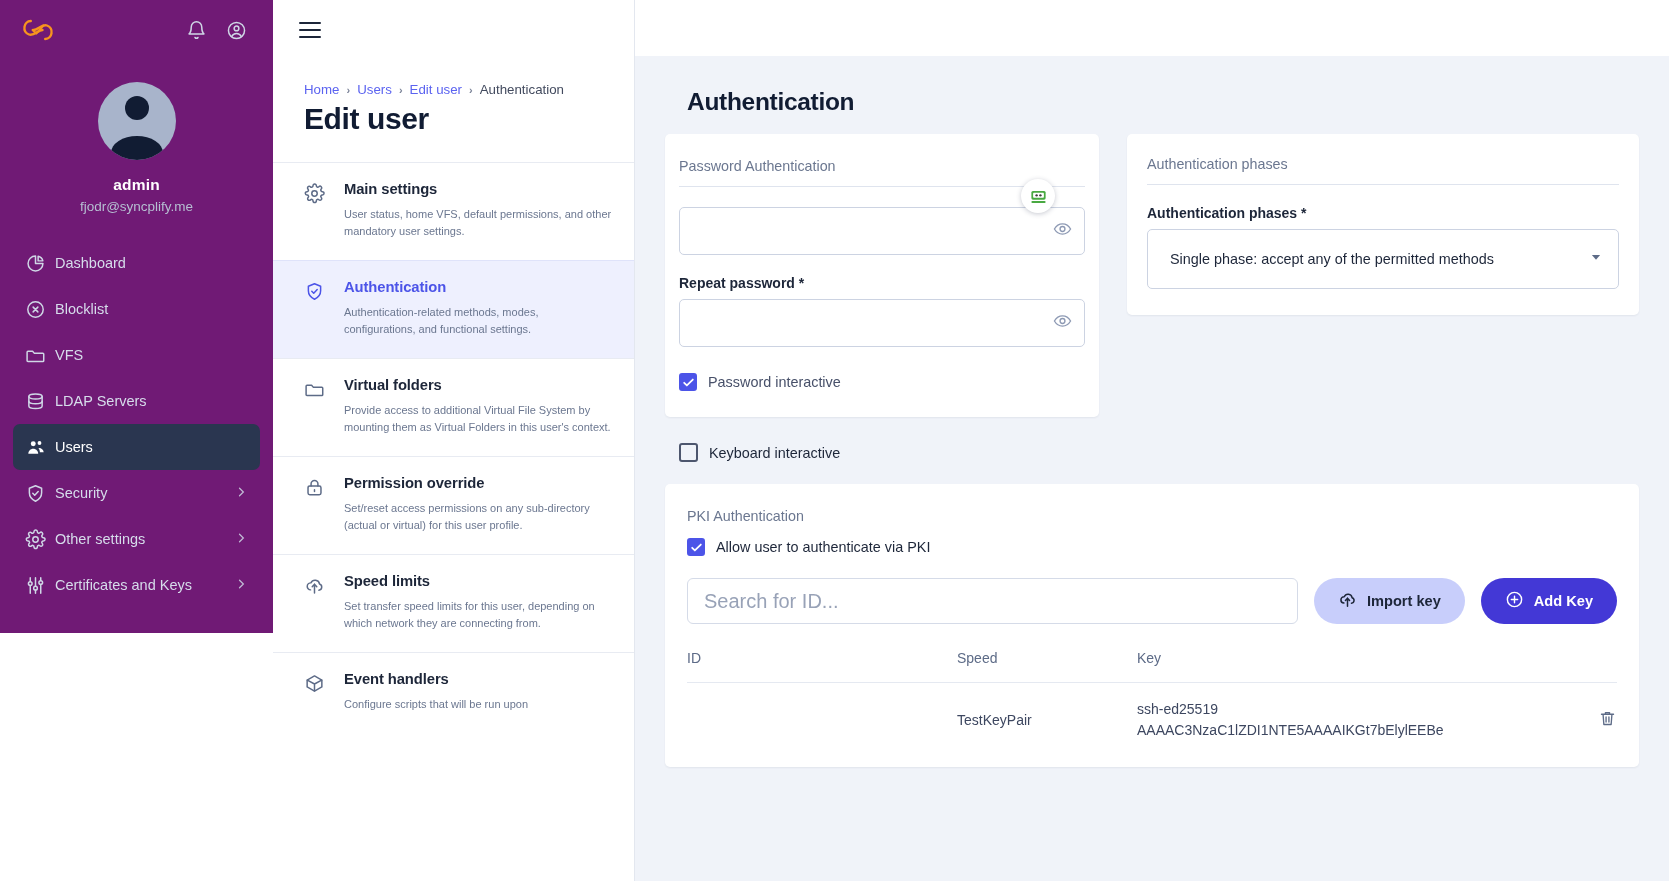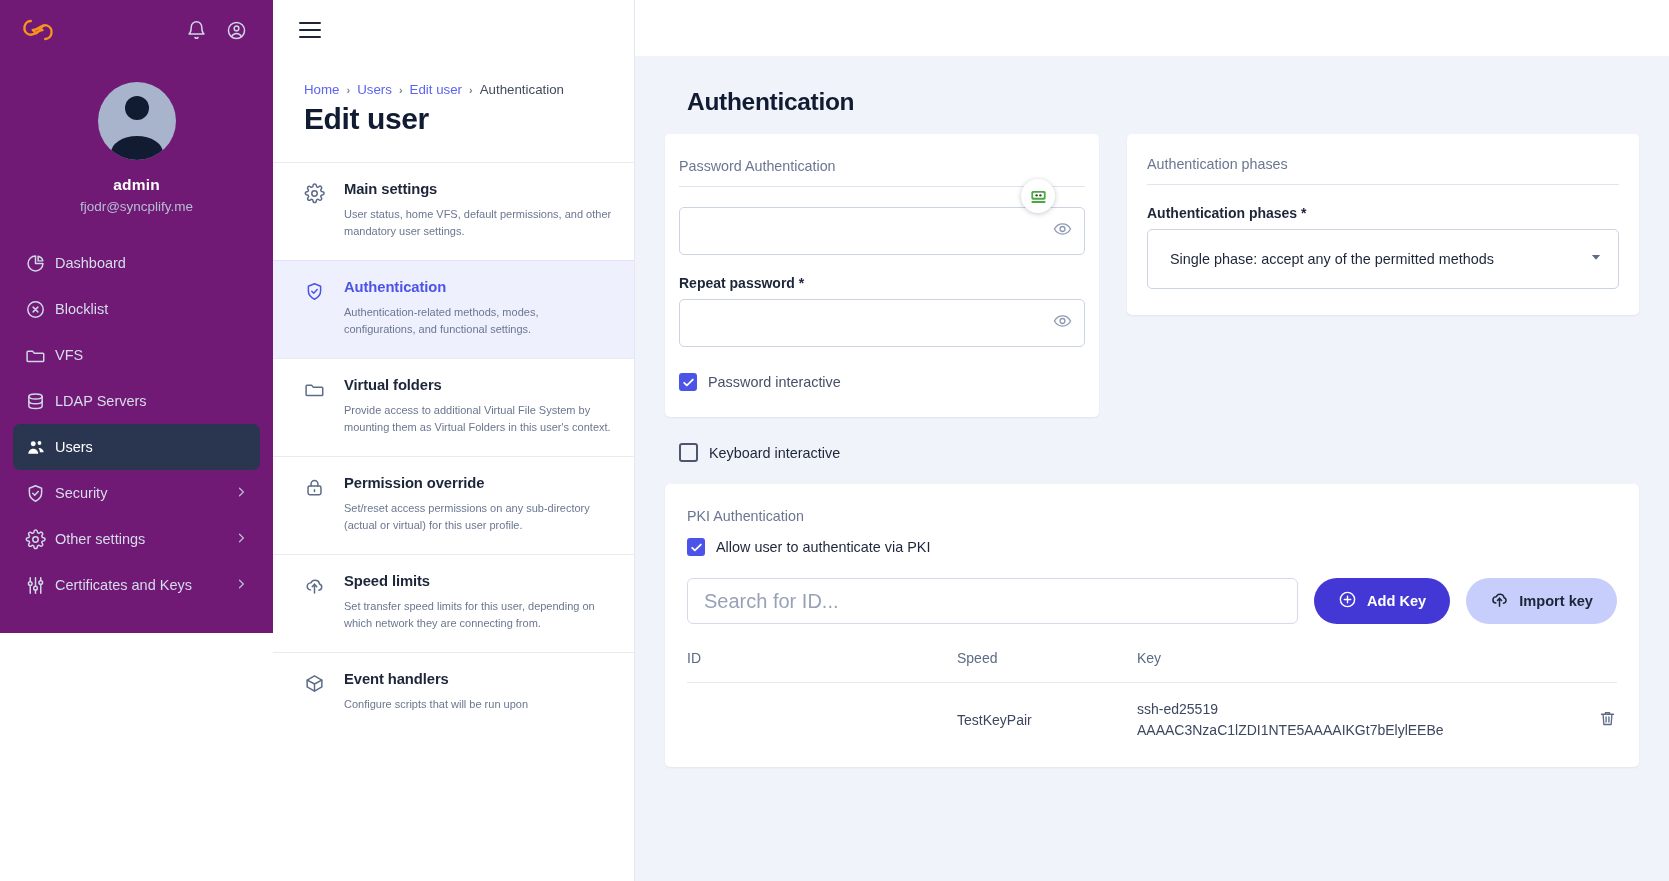--- a/index.html
+++ b/index.html
@@ -516,37 +516,37 @@
           <span class="chk on">
             <svg viewBox="0 0 24 24" width="13" height="13" fill="none" stroke="#ffffff" stroke-width="3.2" stroke-linecap="round" stroke-linejoin="round">
                 <path d="M4 12.5l5 5L20 6.5"></path>
               </svg>
           </span>
           <span class="chk-lbl dark">Allow user to authenticate via PKI</span>
         </div>
 
         <div class="pki-ctl">
           <input class="search" placeholder="Search for ID..." style="">
+          <button class="btn btn-soft">
+            <span>
+              <svg viewBox="0 0 24 24" width="19" height="19" fill="none" stroke="#1d2639" stroke-width="1.9" stroke-linecap="round" stroke-linejoin="round">
+                <path d="M7.5 16.5a4 4 0 0 1 .4-8 5.2 5.2 0 0 1 9.9 1.3 3.6 3.6 0 0 1-.8 7"></path>
+                <path d="M12 20.5V10.5M12 10.5l-2.6 2.8M12 10.5l2.6 2.8"></path>
+              </svg>
+            </span>
+            <span>Import key</span>
+          </button>
           <button class="btn btn-primary">
             <span>
               <svg viewBox="0 0 24 24" width="19" height="19" fill="none" stroke="#ffffff" stroke-width="1.8" stroke-linecap="round">
                 <circle cx="12" cy="12" r="9"></circle>
                   <path d="M12 8v8M8 12h8"></path>
               </svg>
             </span>
             <span>Add Key</span>
-          </button>
-          <button class="btn btn-soft">
-            <span>
-              <svg viewBox="0 0 24 24" width="19" height="19" fill="none" stroke="#1d2639" stroke-width="1.9" stroke-linecap="round" stroke-linejoin="round">
-                <path d="M7.5 16.5a4 4 0 0 1 .4-8 5.2 5.2 0 0 1 9.9 1.3 3.6 3.6 0 0 1-.8 7"></path>
-                <path d="M12 20.5V10.5M12 10.5l-2.6 2.8M12 10.5l2.6 2.8"></path>
-              </svg>
-            </span>
-            <span>Import key</span>
           </button>
         </div>
 
         <table>
           <thead>
             <tr id="thead-row">
                 <th style="width: 270px;">ID</th>
                 <th style="width: 180px;">Speed</th>
                 <th>Key</th>
                 <th style="width: 60px;"></th>

